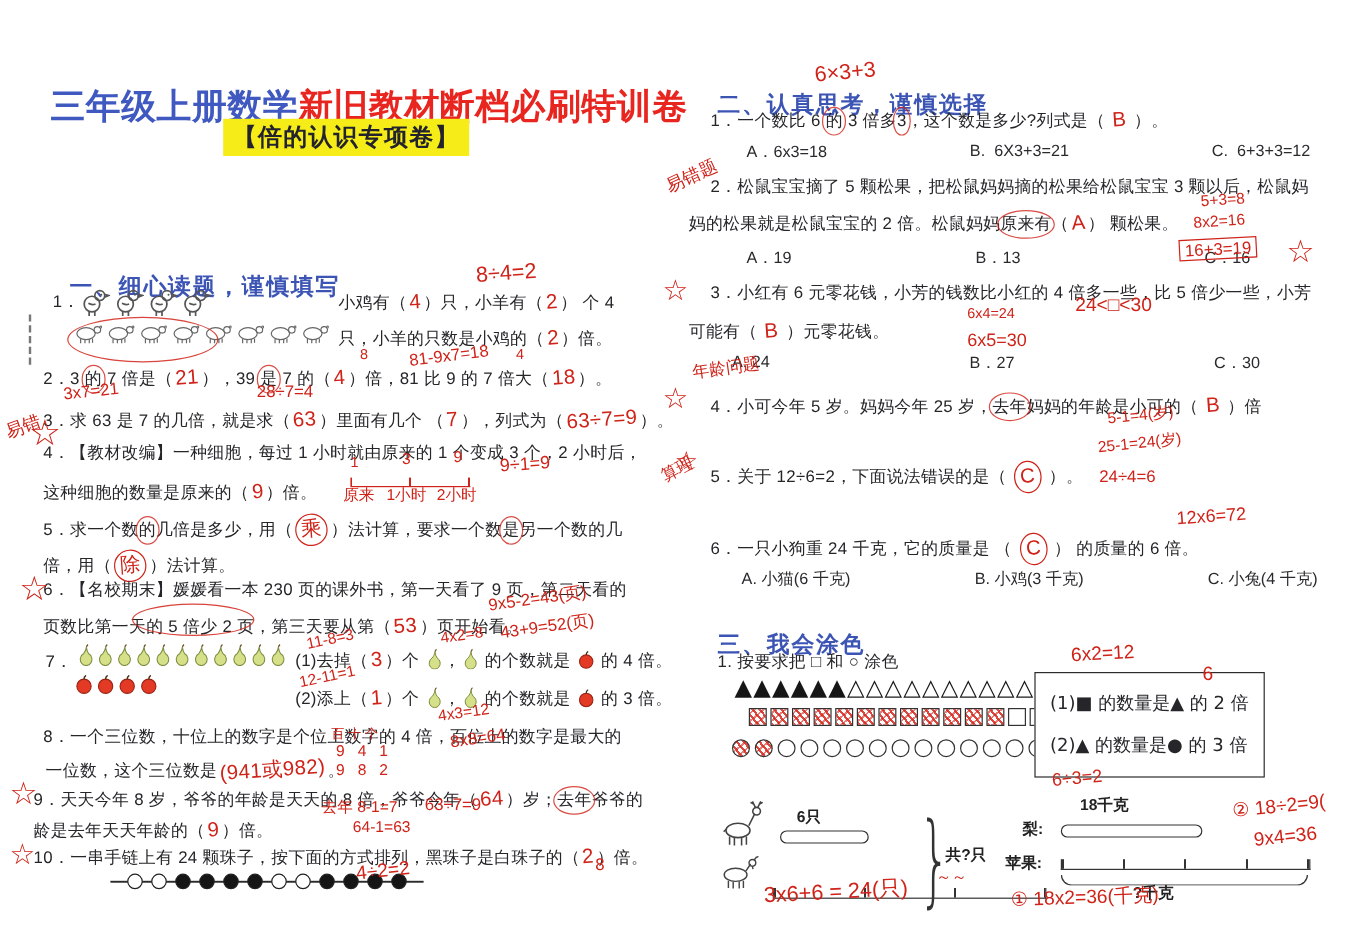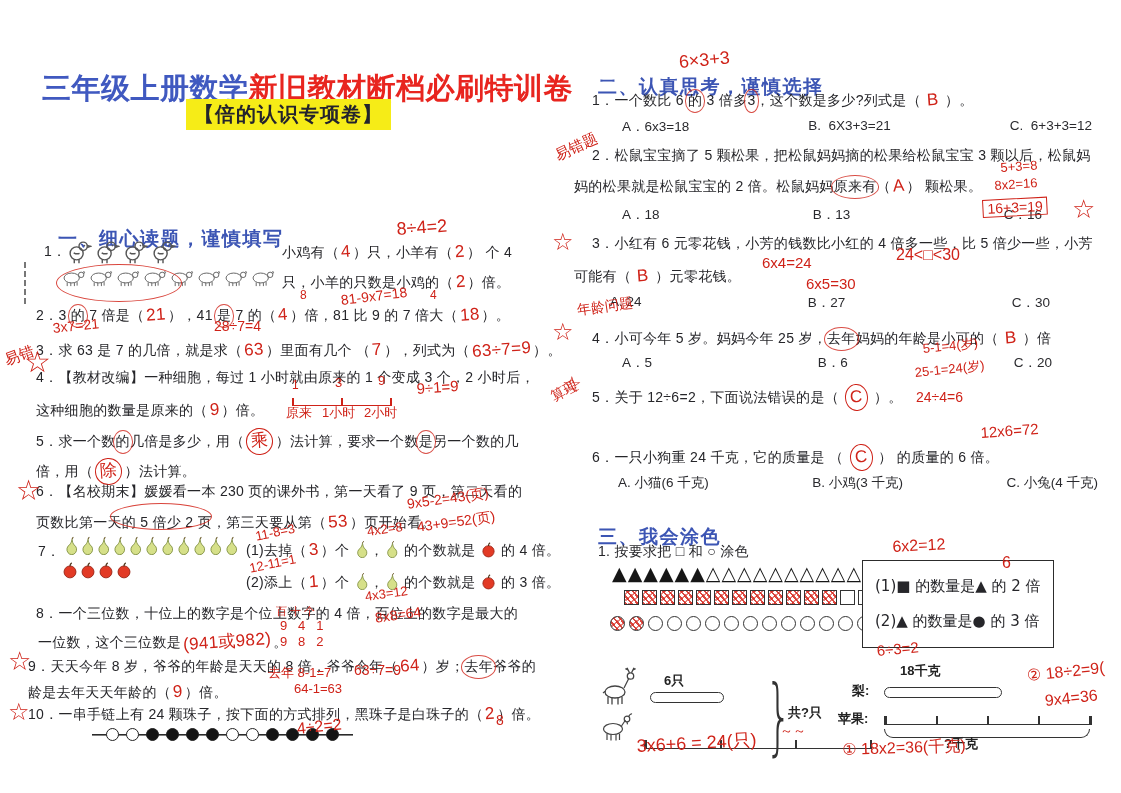--- a/index.html
+++ b/index.html
@@ -155,21 +155,21 @@
       <svg style="width: 27px; height: 20px;">
         <use href="#i-sheep"></use>
       </svg>
       <svg style="width: 27px; height: 20px;">
         <use href="#i-sheep"></use>
       </svg>
     </div>
   <div class="line" style="left:282px;top:240px"><span class="pr">小鸡有（</span><span class="hw">4</span><span class="pr">）只，小羊有（</span><span class="hw">2</span><span class="pr">） 个 4</span></div>
   <div class="line" style="left:282px;top:270px"><span class="pr">只，小羊的只数是小鸡的（</span><span class="hw">2</span><span class="pr">）倍。</span></div>
 
-  <div class="line" style="left:36px;top:303px"><span class="pr">2．3 </span><span class="pr pc">的</span><span class="pr"> 7 倍是（</span><span class="hw">21</span><span class="pr">），41 </span><span class="pr pc">是</span><span class="pr"> 7 的（</span><span class="hw">4</span><span class="pr">）倍，81 比 9 的 7 倍大（</span><span class="hw">18</span><span class="pr">）。</span></div>
+  <div class="line" style="left:36px;top:303px"><span class="pr">2．3 </span><span class="pr pc">的</span><span class="pr"> 7 倍是（</span><span class="hw">21</span><span class="pr">），39 </span><span class="pr pc">是</span><span class="pr"> 7 的（</span><span class="hw">4</span><span class="pr">）倍，81 比 9 的 7 倍大（</span><span class="hw">18</span><span class="pr">）。</span></div>
   <div class="line" style="left:36px;top:338px"><span class="pr">3．求 63 是 7 的几倍，就是求（</span><span class="hw">63</span><span class="pr">）里面有几个 （</span><span class="hw">7</span><span class="pr">），列式为（</span><span class="hw">63÷7=9</span><span class="pr">）。</span></div>
   <div class="line" style="left:36px;top:368px"><span class="pr">4．【教材改编】一种细胞，每过 1 小时就由原来的 1 个变成 3 个，2 小时后，</span></div>
   <div class="line" style="left:36px;top:398px"><span class="pr">这种细胞的数量是原来的（</span><span class="hw">9</span><span class="pr">）倍。</span></div>
   <div class="line" style="left:36px;top:428px"><span class="pr">5．求一个数</span><span class="pr pc">的</span><span class="pr">几倍是多少，用（</span><span class="hw circ">乘</span><span class="pr">）法计算，要求一个数</span><span class="pr pc">是</span><span class="pr">另一个数的几</span></div>
   <div class="line" style="left:36px;top:458px"><span class="pr">倍，用（</span><span class="hw circ">除</span><span class="pr">）法计算。</span></div>
   <div class="line" style="left:36px;top:482px"><span class="pr">6．【名校期末】媛媛看一本 230 页的课外书，第一天看了 9 页，第二天看的</span></div>
   <div class="line" style="left:36px;top:510px"><span class="pr">页数比第一天的 5 倍少 2 页，第三天要从第（</span><span class="hw">53</span><span class="pr">）页开始看。</span></div>
 
   <span class="line" style="left:38px;top:542px">7．</span>
   <div class="icon-row" style="left:64px;top:536px;gap:1px">
@@ -261,39 +261,34 @@
   <div class="line" style="left:592px;top:88px"><span class="pr">1．一个数比 6 </span><span class="pr pc">的</span><span class="pr"> 3 倍多</span><span class="pr pc">3</span><span class="pr">，这个数是多少?列式是（ </span><span class="hw">B</span><span class="pr"> ）。</span></div>
   <div class="opt-row" style="left:622px;top:118px;width:470px">
       <span class="opt">A．6x3=18</span>
       <span class="opt">B.  6X3+3=21</span>
       <span class="opt">C.  6+3+3=12</span>
     </div>
 
   <div class="line" style="left:592px;top:146px"><span class="pr">2．松鼠宝宝摘了 5 颗松果，把松鼠妈妈摘的松果给松鼠宝宝 3 颗以后，松鼠妈</span></div>
   <div class="line" style="left:574px;top:174px"><span class="pr">妈的松果就是松鼠宝宝的 2 倍。松鼠妈妈</span><span class="pr pc">原来有</span><span class="pr">（</span><span class="hw">A</span><span class="pr">） 颗松果。</span></div>
   <div class="opt-row" style="left:622px;top:206px;width:420px">
-      <span class="opt">A．18</span>
+      <span class="opt">A．19</span>
       <span class="opt">B．13</span>
       <span class="opt">C．16</span>
     </div>
 
   <div class="line" style="left:592px;top:234px"><span class="pr">3．小红有 6 元零花钱，小芳的钱数比小红的 4 倍多一些，比 5 倍少一些，小芳</span></div>
   <div class="line" style="left:574px;top:264px"><span class="pr">可能有（ </span><span class="hw">B</span><span class="pr"> ）元零花钱。</span></div>
   <div class="opt-row" style="left:610px;top:294px;width:440px">
       <span class="opt">A. 24</span>
       <span class="opt">B．27</span>
       <span class="opt">C．30</span>
     </div>
 
   <div class="line" style="left:592px;top:326px"><span class="pr">4．小可今年 5 岁。妈妈今年 25 岁，</span><span class="pr pc">去年</span><span class="pr">妈妈的年龄是小可的（ </span><span class="hw">B</span><span class="pr"> ）倍</span></div>
-  <div class="opt-row" style="left:622px;top:354px;width:430px">
-      <span class="opt">A．5</span>
-      <span class="opt">B．6</span>
-      <span class="opt">C．20</span>
-    </div>
 
   <div class="line" style="left:592px;top:384px"><span class="pr">5．关于 12÷6=2，下面说法错误的是（ </span><span class="hw circ">C</span><span class="pr"> ）。</span></div>
 
   <div class="line" style="left:592px;top:444px"><span class="pr">6．一只小狗重 24 千克，它的质量是 （ </span><span class="hw circ">C</span><span class="pr"> ） 的质量的 6 倍。</span></div>
   <div class="opt-row" style="left:618px;top:474px;width:480px">
       <span class="opt">A. 小猫(6 千克)</span>
       <span class="opt">B. 小鸡(3 千克)</span>
       <span class="opt">C. 小兔(4 千克)</span>
     </div>
 
@@ -415,21 +410,21 @@
       <div class="ann" style="left: 296px; top: 720px; font-size: 16px; transform: rotate(-6deg);">4÷2=2</div>
       <div class="ann" style="left: 496px; top: 712px; font-size: 14px;">8</div>
       <div class="ann oval" style="left: 56px; top: 264px; width: 124px; height: 36px;"></div>
       <div class="ann" style="left: 678px; top: 52px; font-size: 18px; transform: rotate(-5deg);">6×3+3</div>
       <div class="ann" style="left: 552px; top: 148px; font-size: 15px; transform: rotate(-25deg);">易错题</div>
       <div class="ann" style="left: 1000px; top: 160px; font-size: 13px; transform: rotate(-4deg);">5+3=8</div>
       <div class="ann" style="left: 994px; top: 178px; font-size: 13px; transform: rotate(-4deg);">8x2=16</div>
       <div class="ann boxed" style="left: 982px; top: 200px; font-size: 14px; transform: rotate(-3deg);">16+3=19</div>
       <div class="ann star" style="left: 1072px; top: 194px; font-size: 26px;">☆</div>
       <div class="ann star" style="left: 552px; top: 228px; font-size: 24px;">☆</div>
-      <div class="ann" style="left: 762px; top: 254px; font-size: 15px;">6x4=24</div>
+      <div class="ann" style="left: 806px; top: 254px; font-size: 12px;">6x4=24</div>
       <div class="ann" style="left: 806px; top: 275px; font-size: 15px;">6x5=30</div>
       <div class="ann" style="left: 896px; top: 246px; font-size: 16px;">24&lt;□&lt;30</div>
       <div class="ann" style="left: 576px; top: 302px; font-size: 14px; transform: rotate(-8deg);">年龄问题</div>
       <div class="ann star" style="left: 552px; top: 318px; font-size: 24px;">☆</div>
       <div class="ann" style="left: 922px; top: 340px; font-size: 13px; transform: rotate(-6deg);">5-1=4(岁)</div>
       <div class="ann" style="left: 914px; top: 364px; font-size: 13px; transform: rotate(-6deg);">25-1=24(岁)</div>
       <div class="ann" style="left: 916px; top: 389px; font-size: 14px;">24÷4=6</div>
       <div class="ann" style="left: 548px; top: 390px; font-size: 14px; transform: rotate(-28deg);">算理</div>
       <div class="ann star" style="left: 562px; top: 372px; font-size: 22px;">☆</div>
       <div class="ann" style="left: 980px; top: 424px; font-size: 15px; transform: rotate(-4deg);">12x6=72</div>

